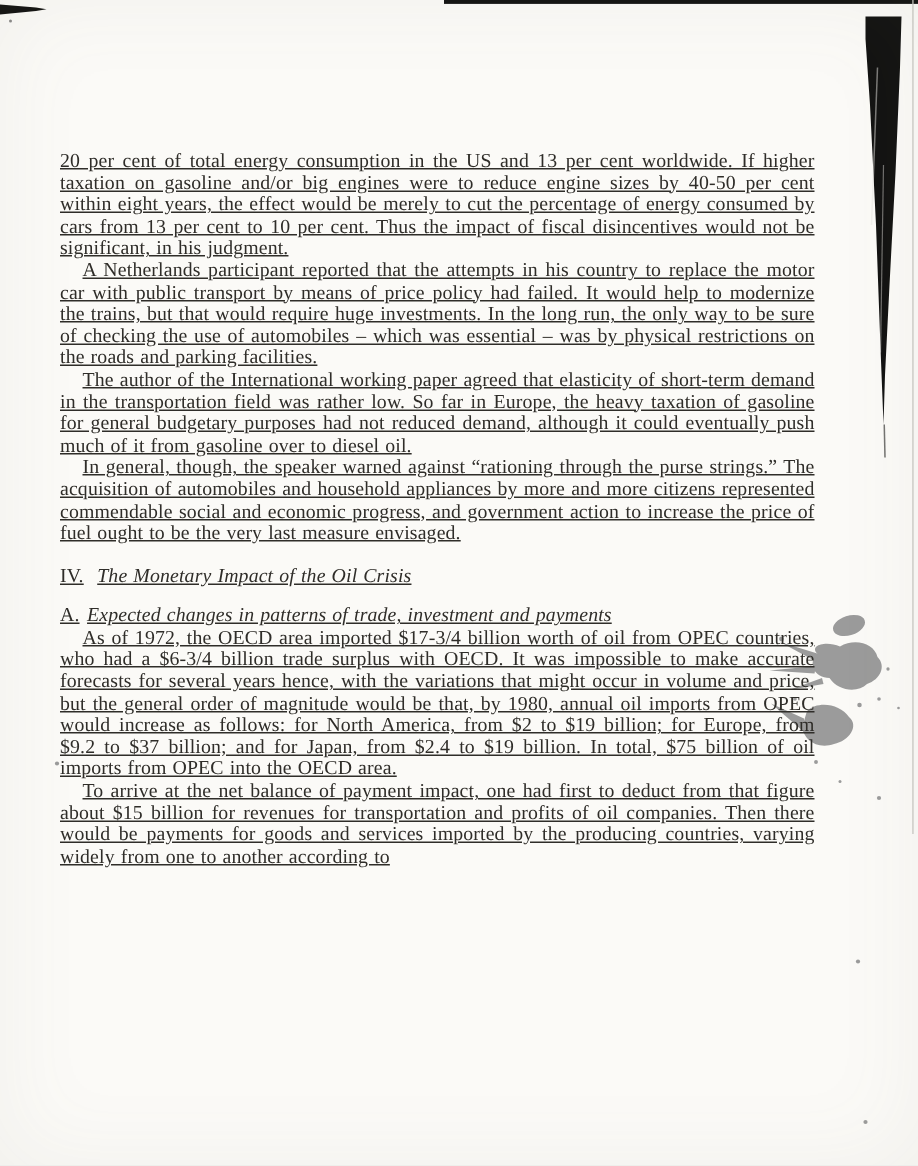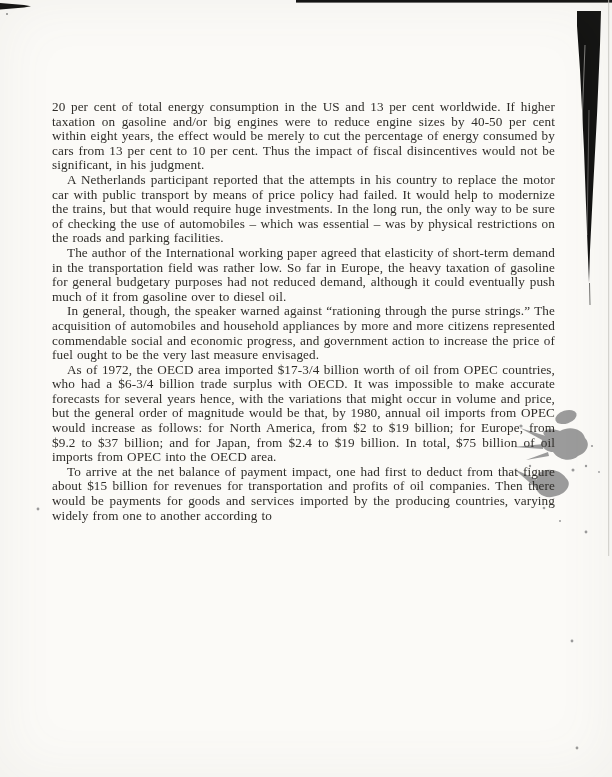--- a/index.html
+++ b/index.html
@@ -13,29 +13,30 @@
   }
   
   .page::after {
     content: "";
     position: absolute; inset: 0;
     box-shadow: inset 0 0 60px rgba(120,115,100,0.07);
     pointer-events: none;
   }
   .text-block {
     position: absolute;
-    left: 52px;
+    left: 40px;
     top: 100px;
     width: 503px;
     font-size: 13.2px;
     line-height: 14.6px;
     color: var(--ink, #2f2d29);
     text-align: justify;
     letter-spacing: 0.1px;
     word-spacing: 0.6px;
+    text-decoration: underline;
   }
   .para { margin: 0; text-indent: 15px; }
   .para.no-indent { text-indent: 0; }
   .section-heading {
     margin: 14px 0 0 0;
     font-size: 13.2px;
     font-weight: normal;
     line-height: 14.6px;
     text-align: left;
   }
@@ -103,20 +104,26 @@
       <circle cx="38" cy="509" r="1.4"></circle>
     </g>
   </svg>
 
   <main class="text-block">
     <p class="para no-indent">20 per cent of total energy consumption in the US and 13 per cent worldwide. If higher taxation on gasoline and/or big engines were to reduce engine sizes by 40-50 per cent within eight years, the effect would be merely to cut the percentage of energy consumed by cars from 13 per cent to 10 per cent. Thus the impact of fiscal disincentives would not be significant, in his judgment.</p>
     <p class="para">A Netherlands participant reported that the attempts in his country to replace the motor car with public transport by means of price policy had failed. It would help to modernize the trains, but that would require huge investments. In the long run, the only way to be sure of checking the use of automobiles – which was essential – was by physical restrictions on the roads and parking facilities.</p>
     <p class="para">The author of the International working paper agreed that elasticity of short-term demand in the transportation field was rather low. So far in Europe, the heavy taxation of gasoline for general budgetary purposes had not reduced demand, although it could eventually push much of it from gasoline over to diesel oil.</p>
     <p class="para">In general, though, the speaker warned against “rationing through the purse strings.” The acquisition of automobiles and household appliances by more and more citizens represented commendable social and economic progress, and government action to increase the price of fuel ought to be the very last measure envisaged.</p>
 
+    <h2 class="section-heading">
+      <span class="heading-label">IV.</span><span class="heading-title">The Monetary Impact of the Oil Crisis</span>
+    </h2>
 
+    <h3 class="subsection-heading">
+      <span class="heading-label">A.</span><span class="heading-title">Expected changes in patterns of trade, investment and payments</span>
+    </h3>
 
     <p class="para">As of 1972, the OECD area imported $17-3/4 billion worth of oil from OPEC countries, who had a $6-3/4 billion trade surplus with OECD. It was impossible to make accurate forecasts for several years hence, with the variations that might occur in volume and price, but the general order of magnitude would be that, by 1980, annual oil imports from OPEC would increase as follows: for North America, from $2 to $19 billion; for Europe, from $9.2 to $37 billion; and for Japan, from $2.4 to $19 billion. In total, $75 billion of oil imports from OPEC into the OECD area.</p>
     <p class="para">To arrive at the net balance of payment impact, one had first to deduct from that figure about $15 billion for revenues for transportation and profits of oil companies. Then there would be payments for goods and services imported by the producing countries, varying widely from one to another according to</p>
   </main>
 
   <div class="page-number">61</div>
 </div>
 
 </body></html>

